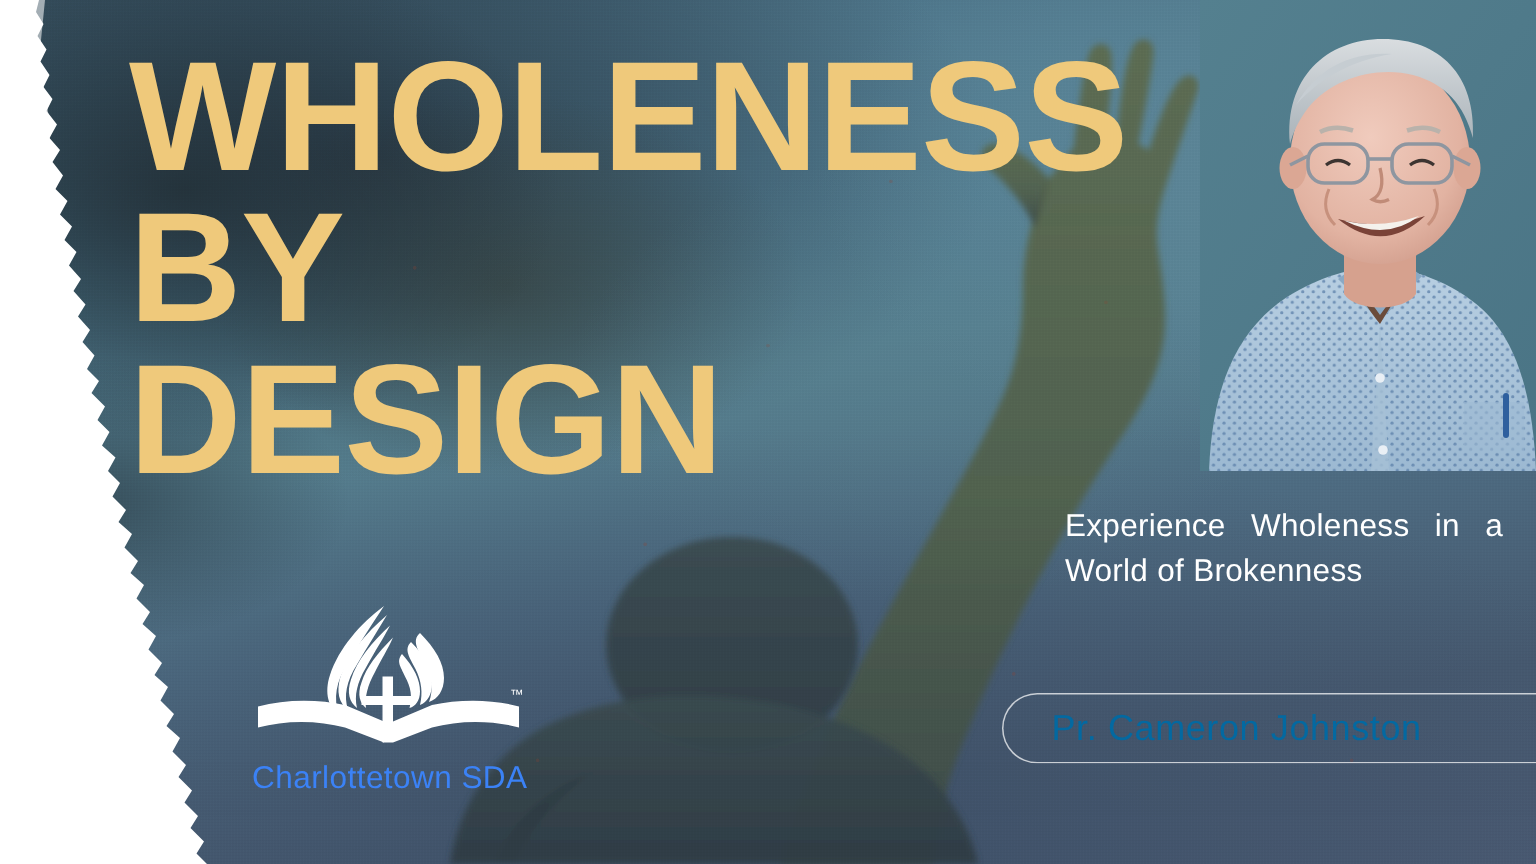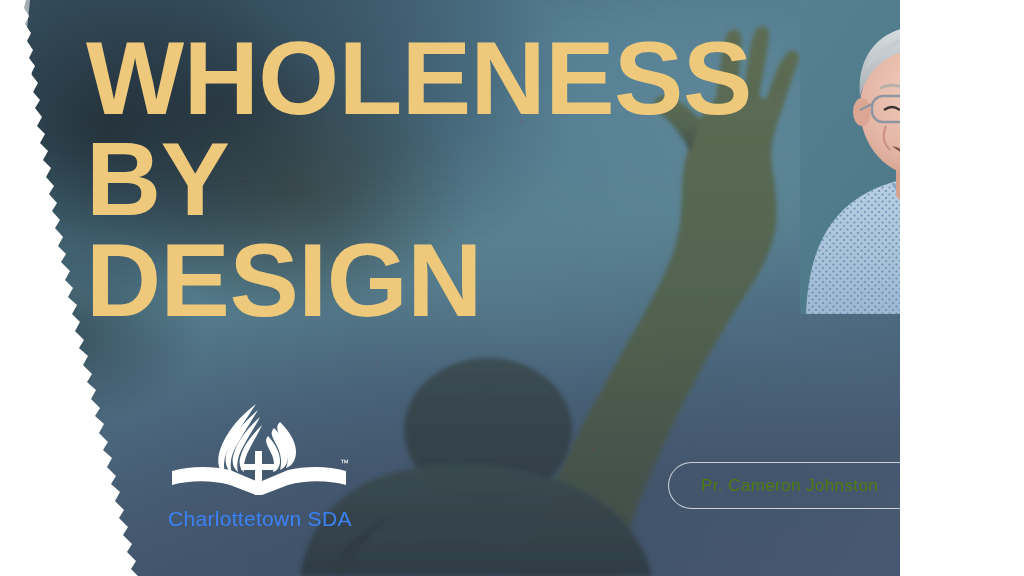--- a/index.html
+++ b/index.html
@@ -6,21 +6,21 @@
   * { margin:0; padding:0; box-sizing:border-box; }
   html,body {
     width:1024px; height:576px;
     background:#ffffff;
     font-family:"Liberation Sans", sans-serif;
     overflow:hidden;
   }
 
   #poster {
     position:relative;
-    width:900px; height:576px;
+    width:1024px; height:576px;
     overflow:hidden;
     background:#ffffff;
   }
 
   
   .bg-layer {
     position:absolute; inset:0;
   }
   .bg-base {
     background:
@@ -119,22 +119,22 @@
     position:absolute;
     left:668px; top:462px;
     width:400px; height:47px;
     border:1.4px solid rgba(255,255,255,.72);
     border-right:none;
     border-radius:26px 0 0 26px;
     display:flex; align-items:center;
     padding-left:32px;
   }
   .speaker-name {
-    color:#4d7c0f;
-    font-size:17px;
+    color:#0369a1;
+    font-size:24px;
     letter-spacing:.4px;
     white-space:nowrap;
   }
 
   
   .logo-block {
     position:absolute;
     left:168px; top:396px;
     width:182px;
     text-align:center;
@@ -318,20 +318,21 @@
 
       <path d="M 86,126 q -6,14 4,24" stroke="#c7917d" stroke-width="2" fill="none"></path>
       <path d="M 156,126 q 6,14 -4,24" stroke="#c7917d" stroke-width="2" fill="none"></path>
     </svg>
   </div>
 
   <div class="title">WHOLENESS
 BY
 DESIGN</div>
 
+  <div class="subtitle">Experience Wholeness in a World of Brokenness</div>
 
   <div class="speaker-pill">
     <span class="speaker-name">Pr. Cameron Johnston</span>
   </div>
 
   <div class="logo-block">
     <div class="logo-mark">
       <svg viewBox="0 0 182 105" xmlns="http://www.w3.org/2000/svg" aria-hidden="true">
         <g fill="#ffffff">
 

